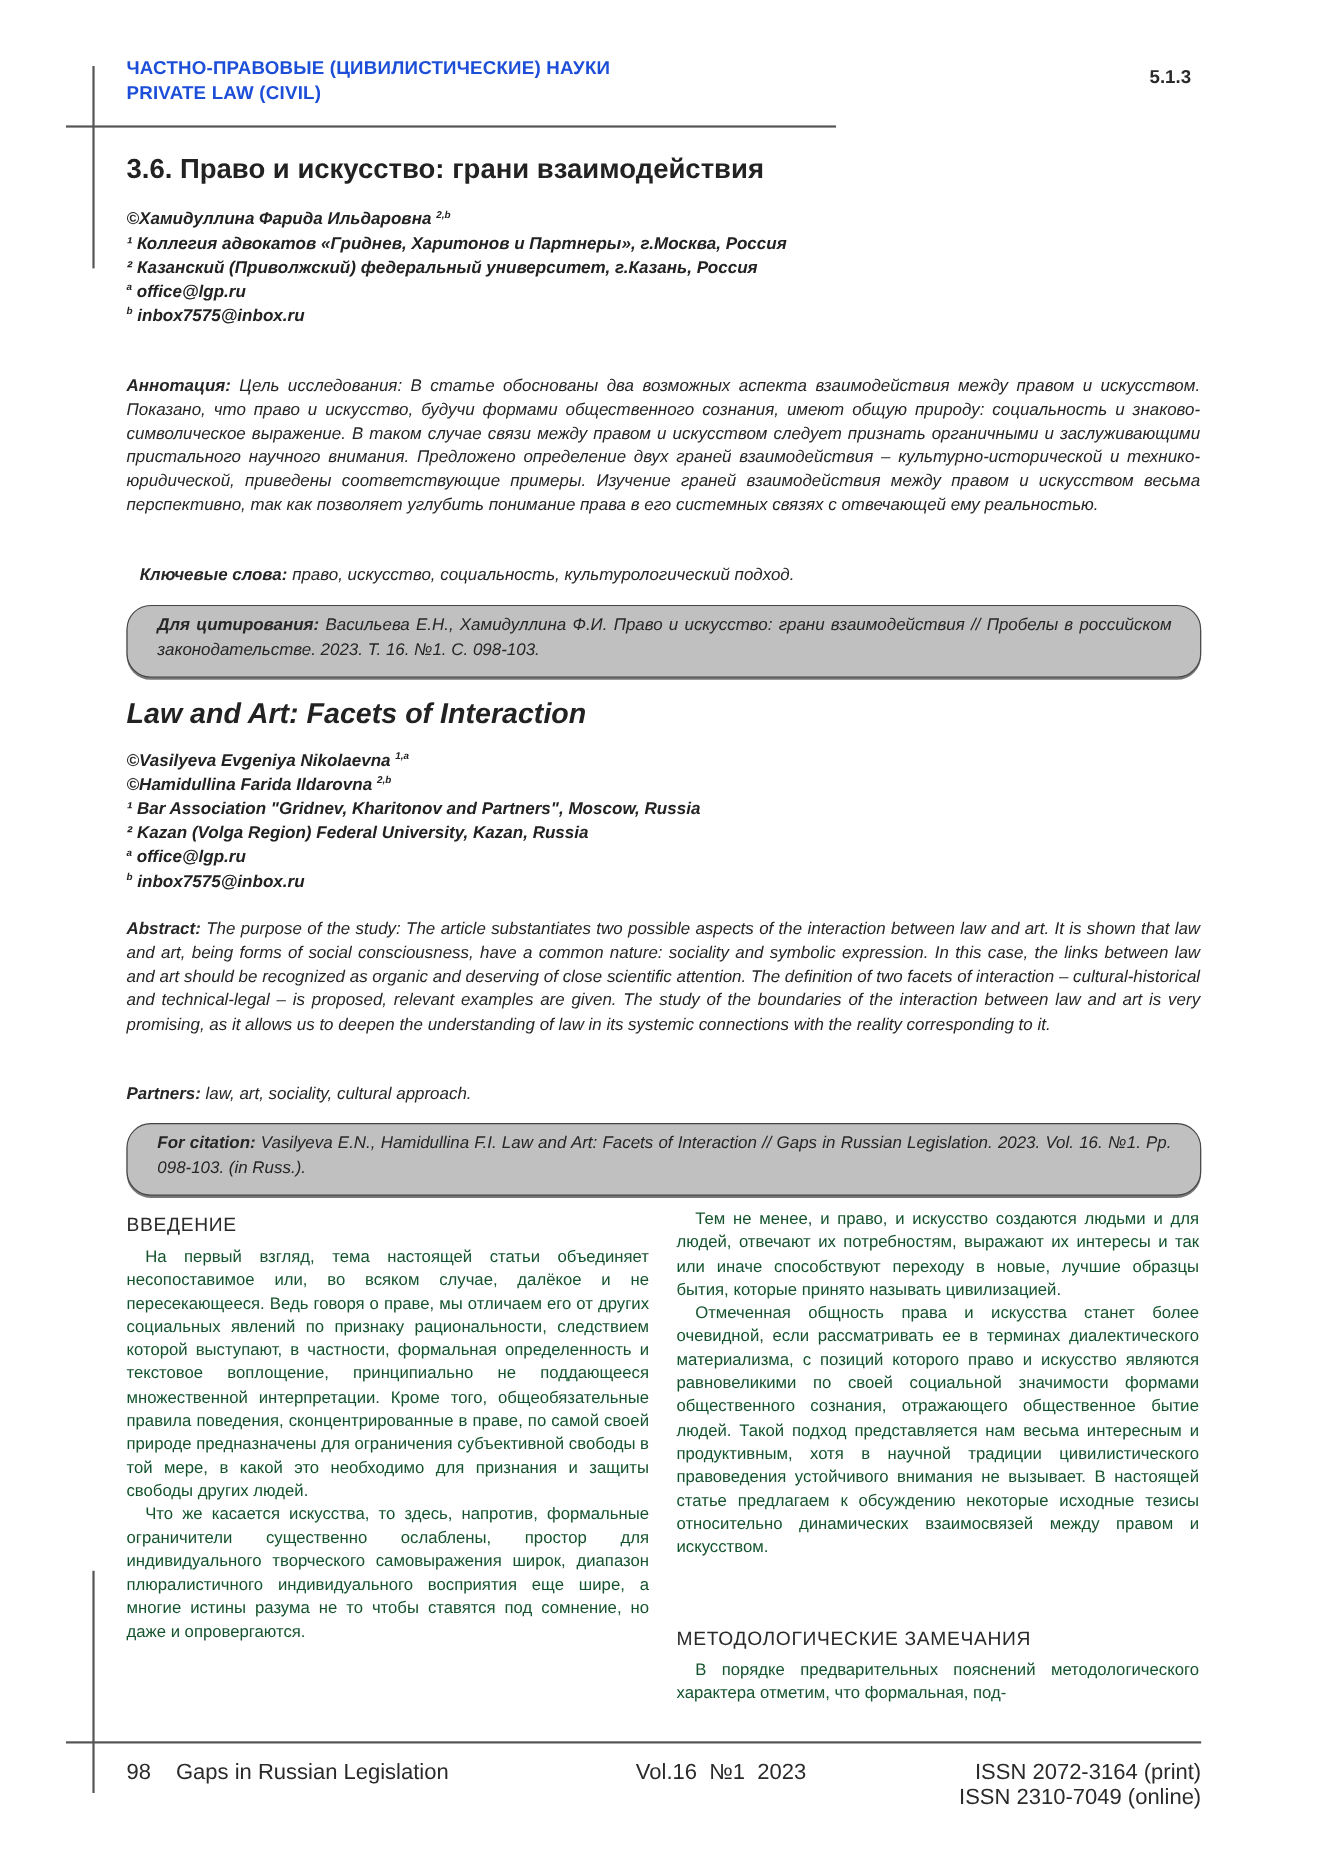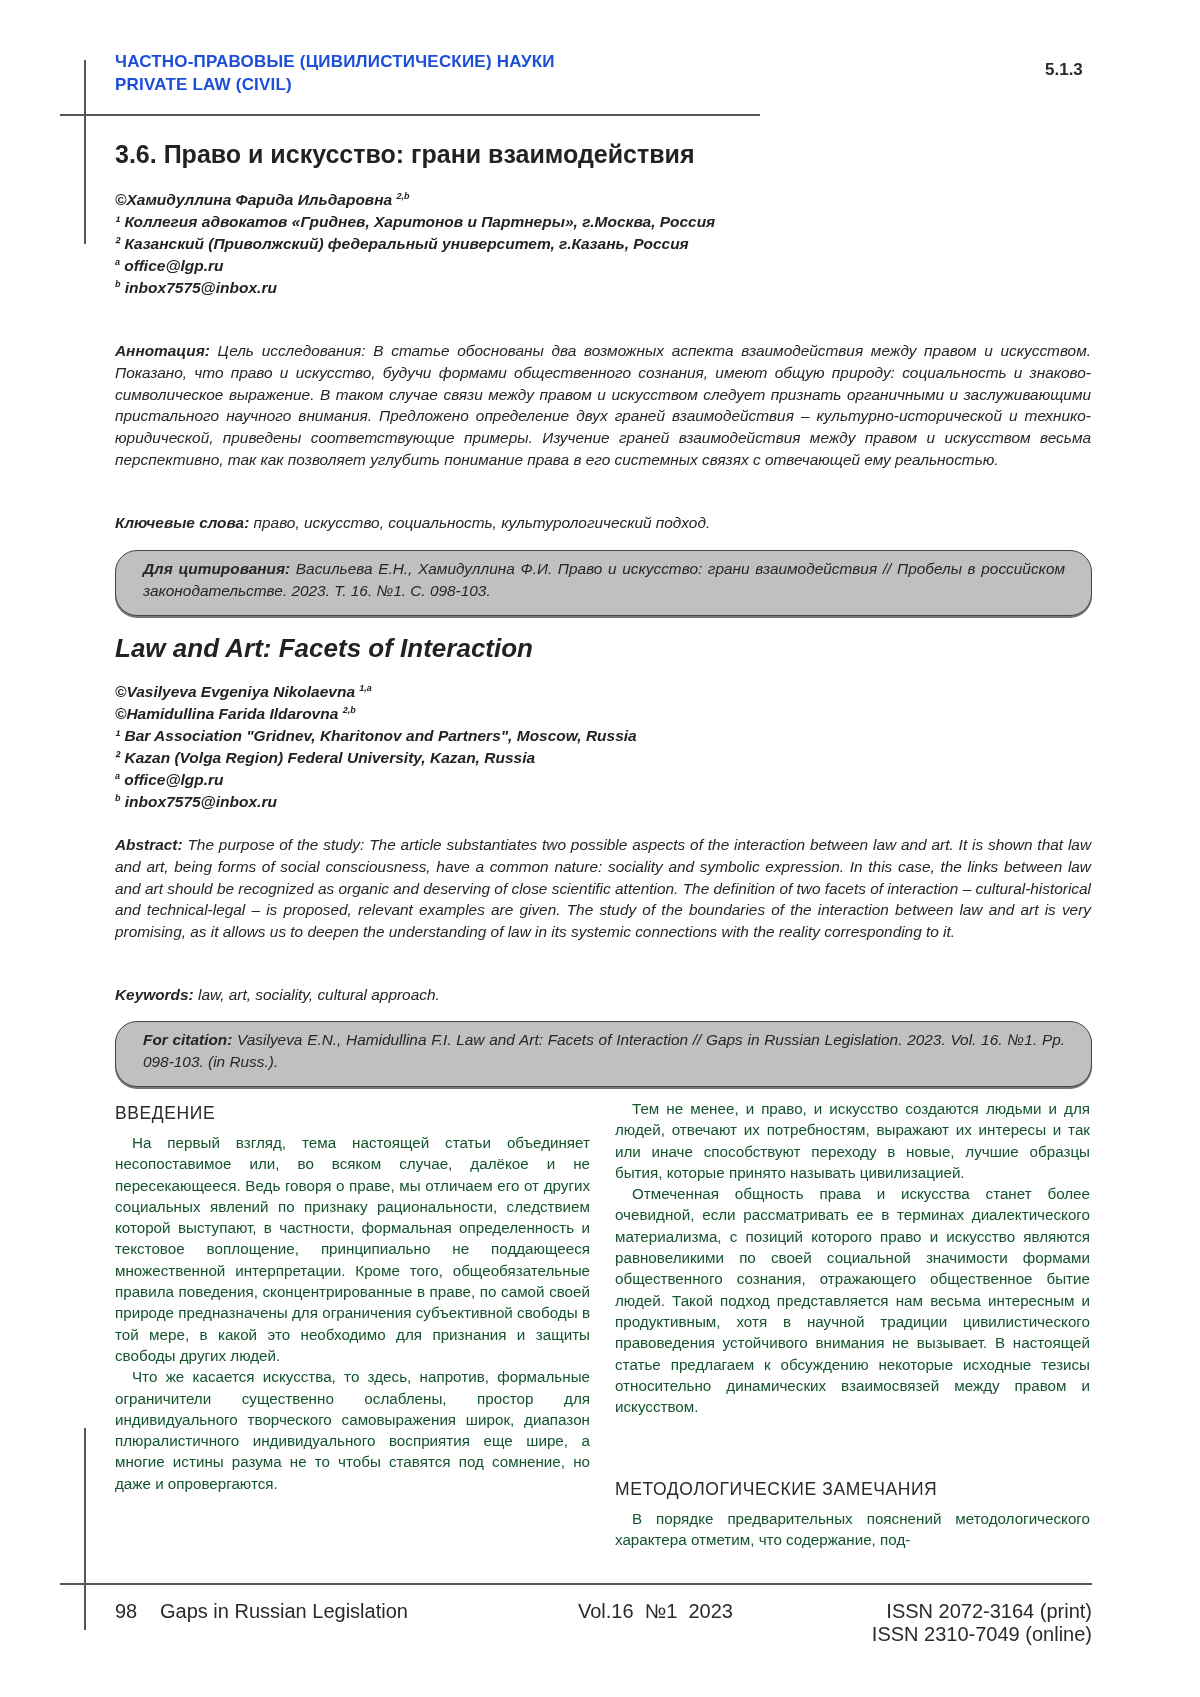--- a/index.html
+++ b/index.html
@@ -52,21 +52,21 @@
   <div><span>²</span> <span>Казанский (Приволжский) федеральный университет, г.Казань, Россия</span></div>
   <div><sup>a</sup> <span>office@lgp.ru</span></div>
   <div><sup>b</sup> <span>inbox7575@inbox.ru</span></div>
 </div>
 
 <div class="abs abstract" style="left:115px; top:340px; width:976px;">
   <b>Аннотация:</b>
   <span>Цель исследования: В статье обоснованы два возможных аспекта взаимодействия между правом и искусством. Показано, что право и искусство, будучи формами общественного сознания, имеют общую природу: социальность и знаково-символическое выражение. В таком случае связи между правом и искусством следует признать органичными и заслуживающими пристального научного внимания. Предложено определение двух граней взаимодействия – культурно-исторической и технико-юридической, приведены соответствующие примеры. Изучение граней взаимодействия между правом и искусством весьма перспективно, так как позволяет углубить понимание права в его системных связях с отвечающей ему реальностью.</span>
 </div>
 
-<div class="abs abstract" style="left:115px; top:512px; width:976px;">
+<div class="abs abstract" style="left:127px; top:512px; width:976px;">
   <b>Ключевые слова:</b>
   <span>право, искусство, социальность, культурологический подход.</span>
 </div>
 
 <div class="cite-box" style="left:115px; top:550px; width:975px; height:64px;"></div>
 <div class="abs cite-text" style="left:143px; top:558px; width:922px;">
   <b>Для цитирования:</b>
   <span>Васильева Е.Н., Хамидуллина Ф.И. Право и искусство: грани взаимодействия // Пробелы в российском законодательстве. 2023. Т. 16. №1. С. 098-103.</span>
 </div>
 
@@ -80,21 +80,21 @@
   <div><sup>a</sup> <span>office@lgp.ru</span></div>
   <div><sup>b</sup> <span>inbox7575@inbox.ru</span></div>
 </div>
 
 <div class="abs abstract" style="left:115px; top:834px; width:976px;">
   <b>Abstract:</b>
   <span>The purpose of the study: The article substantiates two possible aspects of the interaction between law and art. It is shown that law and art, being forms of social consciousness, have a common nature: sociality and symbolic expression. In this case, the links between law and art should be recognized as organic and deserving of close scientific attention. The definition of two facets of interaction – cultural-historical and technical-legal – is proposed, relevant examples are given. The study of the boundaries of the interaction between law and art is very promising, as it allows us to deepen the understanding of law in its systemic connections with the reality corresponding to it.</span>
 </div>
 
 <div class="abs abstract" style="left:115px; top:984px; width:976px;">
-  <b>Keywords:</b>
+  <b>Partners:</b>
   <span>law, art, sociality, cultural approach.</span>
 </div>
 
 <div class="cite-box" style="left:115px; top:1021px; width:975px; height:64px;"></div>
 <div class="abs cite-text" style="left:143px; top:1029px; width:922px;">
   <b>For citation:</b>
   <span>Vasilyeva E.N., Hamidullina F.I. Law and Art: Facets of Interaction // Gaps in Russian Legislation. 2023. Vol. 16. №1. Pp. 098-103. (in Russ.).</span>
 </div>
 
 <div class="abs section-head" style="left:115px; top:1103px;">ВВЕДЕНИЕ</div>
@@ -102,20 +102,20 @@
   <p>На первый взгляд, тема настоящей статьи объединяет несопоставимое или, во всяком случае, далёкое и не пересекающееся. Ведь говоря о праве, мы отличаем его от других социальных явлений по признаку рациональности, следствием которой выступают, в частности, формальная определенность и текстовое воплощение, принципиально не поддающееся множественной интерпретации. Кроме того, общеобязательные правила поведения, сконцентрированные в праве, по самой своей природе предназначены для ограничения субъективной свободы в той мере, в какой это необходимо для признания и защиты свободы других людей.</p>
   <p>Что же касается искусства, то здесь, напротив, формальные ограничители существенно ослаблены, простор для индивидуального творческого самовыражения широк, диапазон плюралистичного индивидуального восприятия еще шире, а многие истины разума не то чтобы ставятся под сомнение, но даже и опровергаются.</p>
 </div>
 
 <div class="abs body-text" style="left:615px; top:1098px; width:475px;">
   <p>Тем не менее, и право, и искусство создаются людьми и для людей, отвечают их потребностям, выражают их интересы и так или иначе способствуют переходу в новые, лучшие образцы бытия, которые принято называть цивилизацией.</p>
   <p>Отмеченная общность права и искусства станет более очевидной, если рассматривать ее в терминах диалектического материализма, с позиций которого право и искусство являются равновеликими по своей социальной значимости формами общественного сознания, отражающего общественное бытие людей. Такой подход представляется нам весьма интересным и продуктивным, хотя в научной традиции цивилистического правоведения устойчивого внимания не вызывает. В настоящей статье предлагаем к обсуждению некоторые исходные тезисы относительно динамических взаимосвязей между правом и искусством.</p>
 </div>
 <div class="abs section-head" style="left:615px; top:1479px;">МЕТОДОЛОГИЧЕСКИЕ ЗАМЕЧАНИЯ</div>
 <div class="abs body-text" style="left:615px; top:1508px; width:475px;">
-  <p>В порядке предварительных пояснений методологического характера отметим, что содержание, под-</p>
+  <p>В порядке предварительных пояснений методологического характера отметим, что формальная, под-</p>
 </div>
 
 <div class="abs footer" style="left:115px; top:1600px;">98</div>
 <div class="abs footer it" style="left:160px; top:1600px;">Gaps in Russian Legislation</div>
 <div class="abs footer it" style="left:578px; top:1600px; white-space:pre;">Vol.16  №1  2023</div>
 <div class="abs footer it" style="right:108px; top:1600px; text-align:right;">ISSN 2072-3164 (print)</div>
 <div class="abs footer it" style="right:108px; top:1623px; text-align:right;">ISSN 2310-7049 (online)</div>
 
 </body></html>

